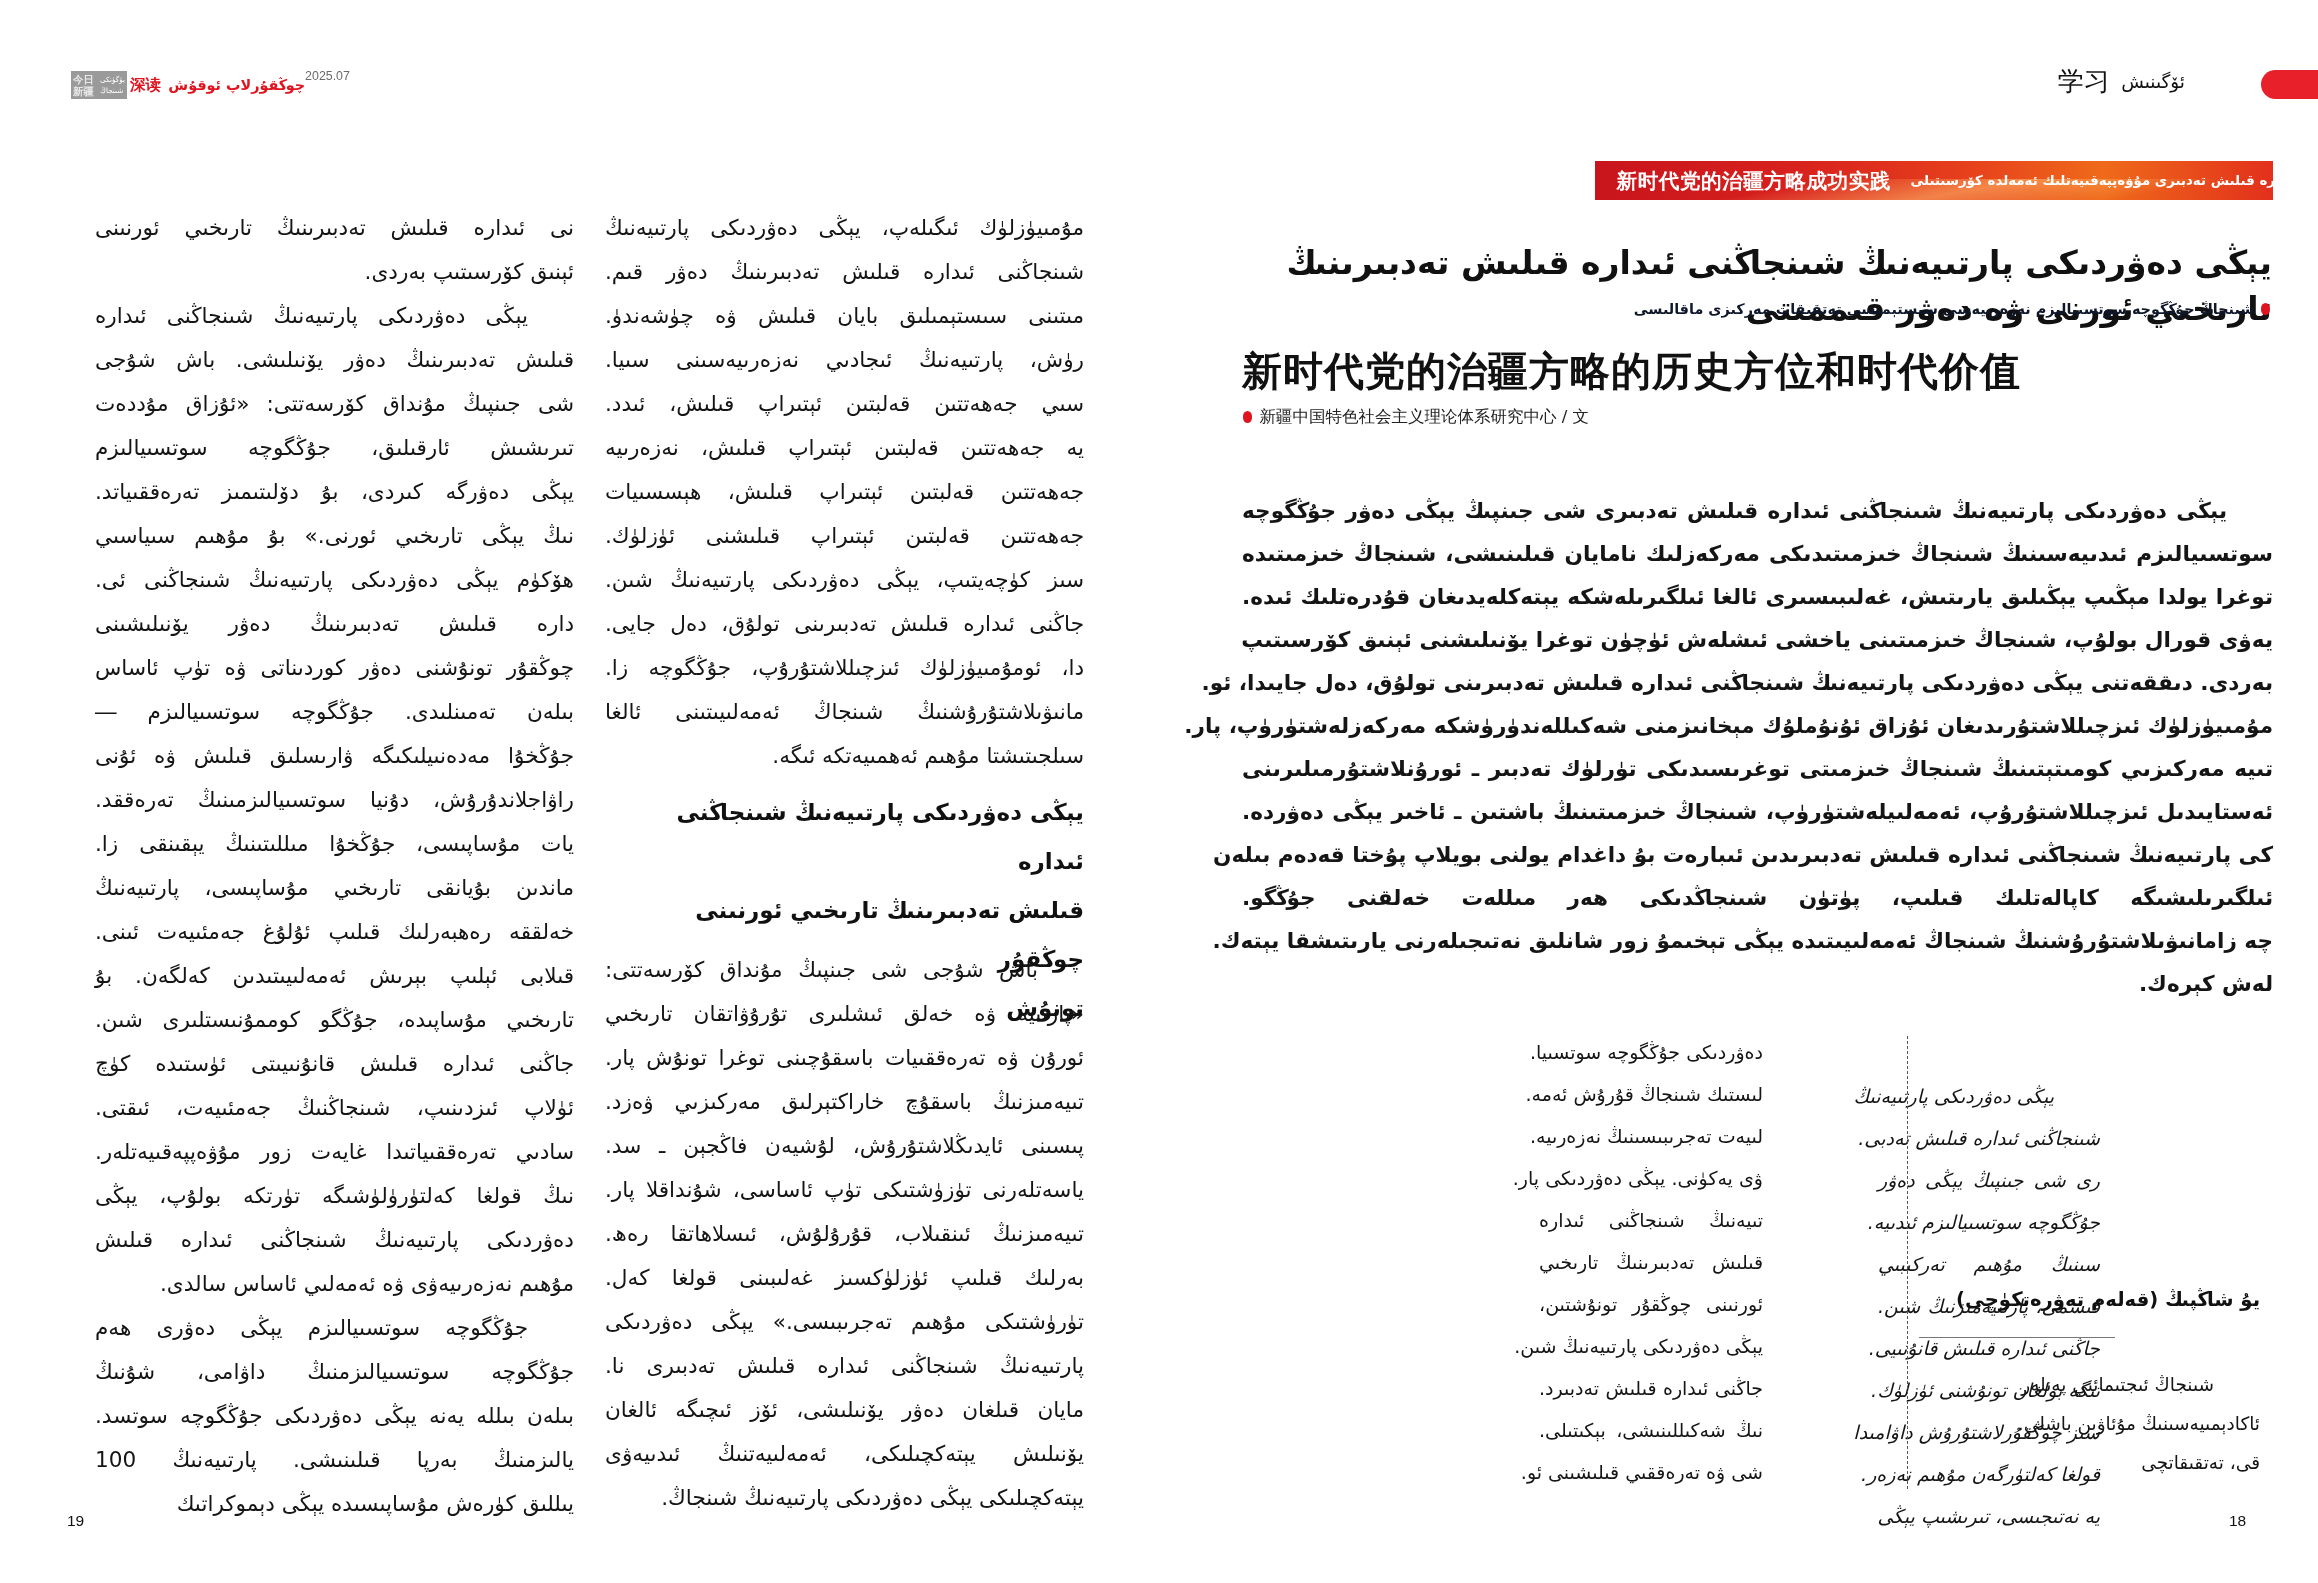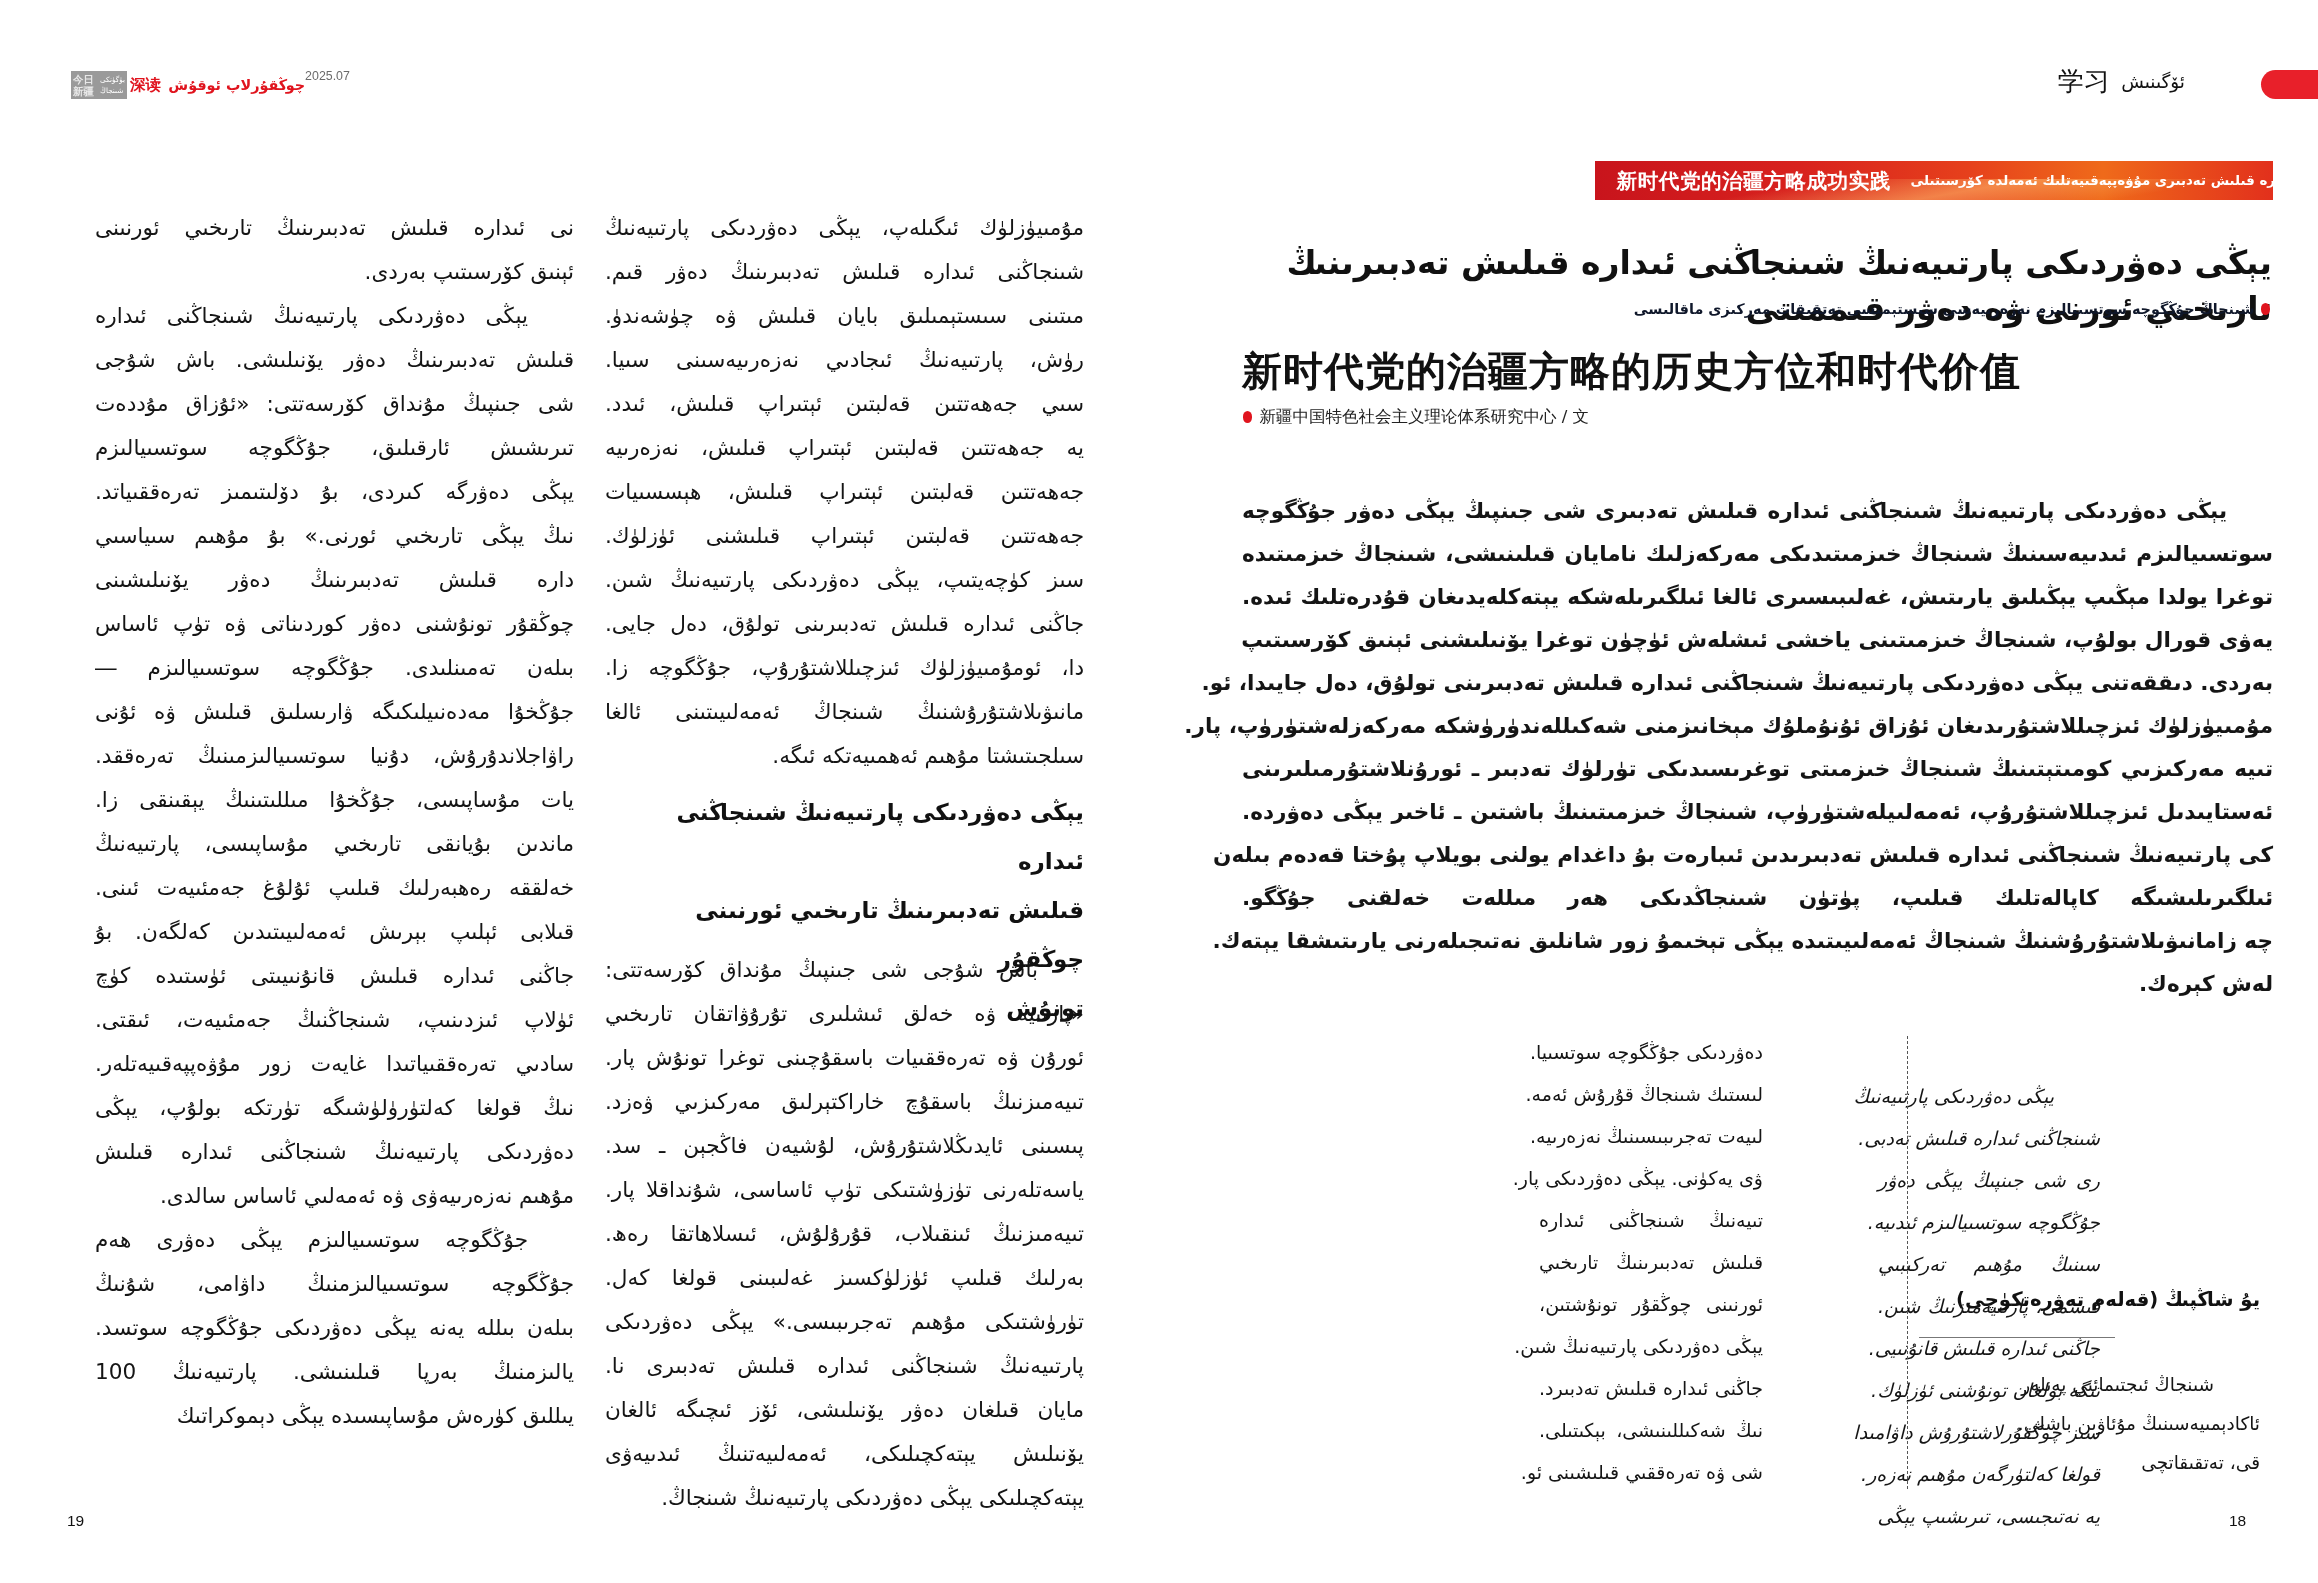--- a/index.html
+++ b/index.html
@@ -197,29 +197,31 @@
   </div>
 <div id="col-l1" class="col">
     <span class="line">نى ئىدارە قىلىش تەدبىرىنىڭ تارىخىي ئورنىنى</span>
     <span class="line last">ئېنىق كۆرسىتىپ بەردى.</span>
     <span class="line indent">يېڭى دەۋردىكى پارتىيەنىڭ شىنجاڭنى ئىدارە</span>
     <span class="line">قىلىش تەدبىرىنىڭ دەۋر يۆنىلىشى. باش شۇجى</span>
     <span class="line">شى جىنپىڭ مۇنداق كۆرسەتتى: «ئۇزاق مۇددەت</span>
     <span class="line">تىرىشىش ئارقىلىق، جۇڭگوچە سوتسىيالىزم</span>
     <span class="line">يېڭى دەۋرگە كىردى، بۇ دۆلىتىمىز تەرەققىياتد.</span>
     <span class="line">نىڭ يېڭى تارىخىي ئورنى.» بۇ مۇھىم سىياسىي</span>
+    <span class="line">ھۆكۈم يېڭى دەۋردىكى پارتىيەنىڭ شىنجاڭنى ئى.</span>
     <span class="line">دارە قىلىش تەدبىرىنىڭ دەۋر يۆنىلىشىنى</span>
     <span class="line">چوڭقۇر تونۇشنى دەۋر كوردىناتى ۋە تۈپ ئاساس</span>
     <span class="line">بىلەن تەمىنلىدى. جۇڭگوچە سوتسىيالىزم ―</span>
     <span class="line">جۇڭخۇا مەدەنىيلىكىگە ۋارىسلىق قىلىش ۋە ئۇنى</span>
     <span class="line">راۋاجلاندۇرۇش، دۇنيا سوتسىيالىزمىنىڭ تەرەققد.</span>
     <span class="line">يات مۇساپىسى، جۇڭخۇا مىللىتىنىڭ يېقىنقى زا.</span>
     <span class="line">ماندىن بۇيانقى تارىخىي مۇساپىسى، پارتىيەنىڭ</span>
     <span class="line">خەلققە رەھبەرلىك قىلىپ ئۇلۇغ جەمئىيەت ئىنى.</span>
     <span class="line">قىلابى ئېلىپ بېرىش ئەمەلىيىتىدىن كەلگەن. بۇ</span>
+    <span class="line">تارىخىي مۇساپىدە، جۇڭگو كوممۇنىستلىرى شىن.</span>
     <span class="line">جاڭنى ئىدارە قىلىش قانۇنىيىتى ئۈستىدە كۈچ</span>
     <span class="line">ئۈلاپ ئىزدىنىپ، شىنجاڭنىڭ جەمئىيەت، ئىقتى.</span>
     <span class="line">سادىي تەرەققىياتىدا غايەت زور مۇۋەپپەقىيەتلەر.</span>
     <span class="line">نىڭ قولغا كەلتۈرۈلۈشىگە تۈرتكە بولۇپ، يېڭى</span>
     <span class="line">دەۋردىكى پارتىيەنىڭ شىنجاڭنى ئىدارە قىلىش</span>
     <span class="line last">مۇھىم نەزەرىيەۋى ۋە ئەمەلىي ئاساس سالدى.</span>
     <span class="line indent">جۇڭگوچە سوتسىيالىزم يېڭى دەۋرى ھەم</span>
     <span class="line">جۇڭگوچە سوتسىيالىزمنىڭ داۋامى، شۇنىڭ</span>
     <span class="line">بىلەن بىللە يەنە يېڭى دەۋردىكى جۇڭگوچە سوتسد.</span>
     <span class="line">يالىزمنىڭ بەرپا قىلىنىشى. پارتىيەنىڭ 100</span>

